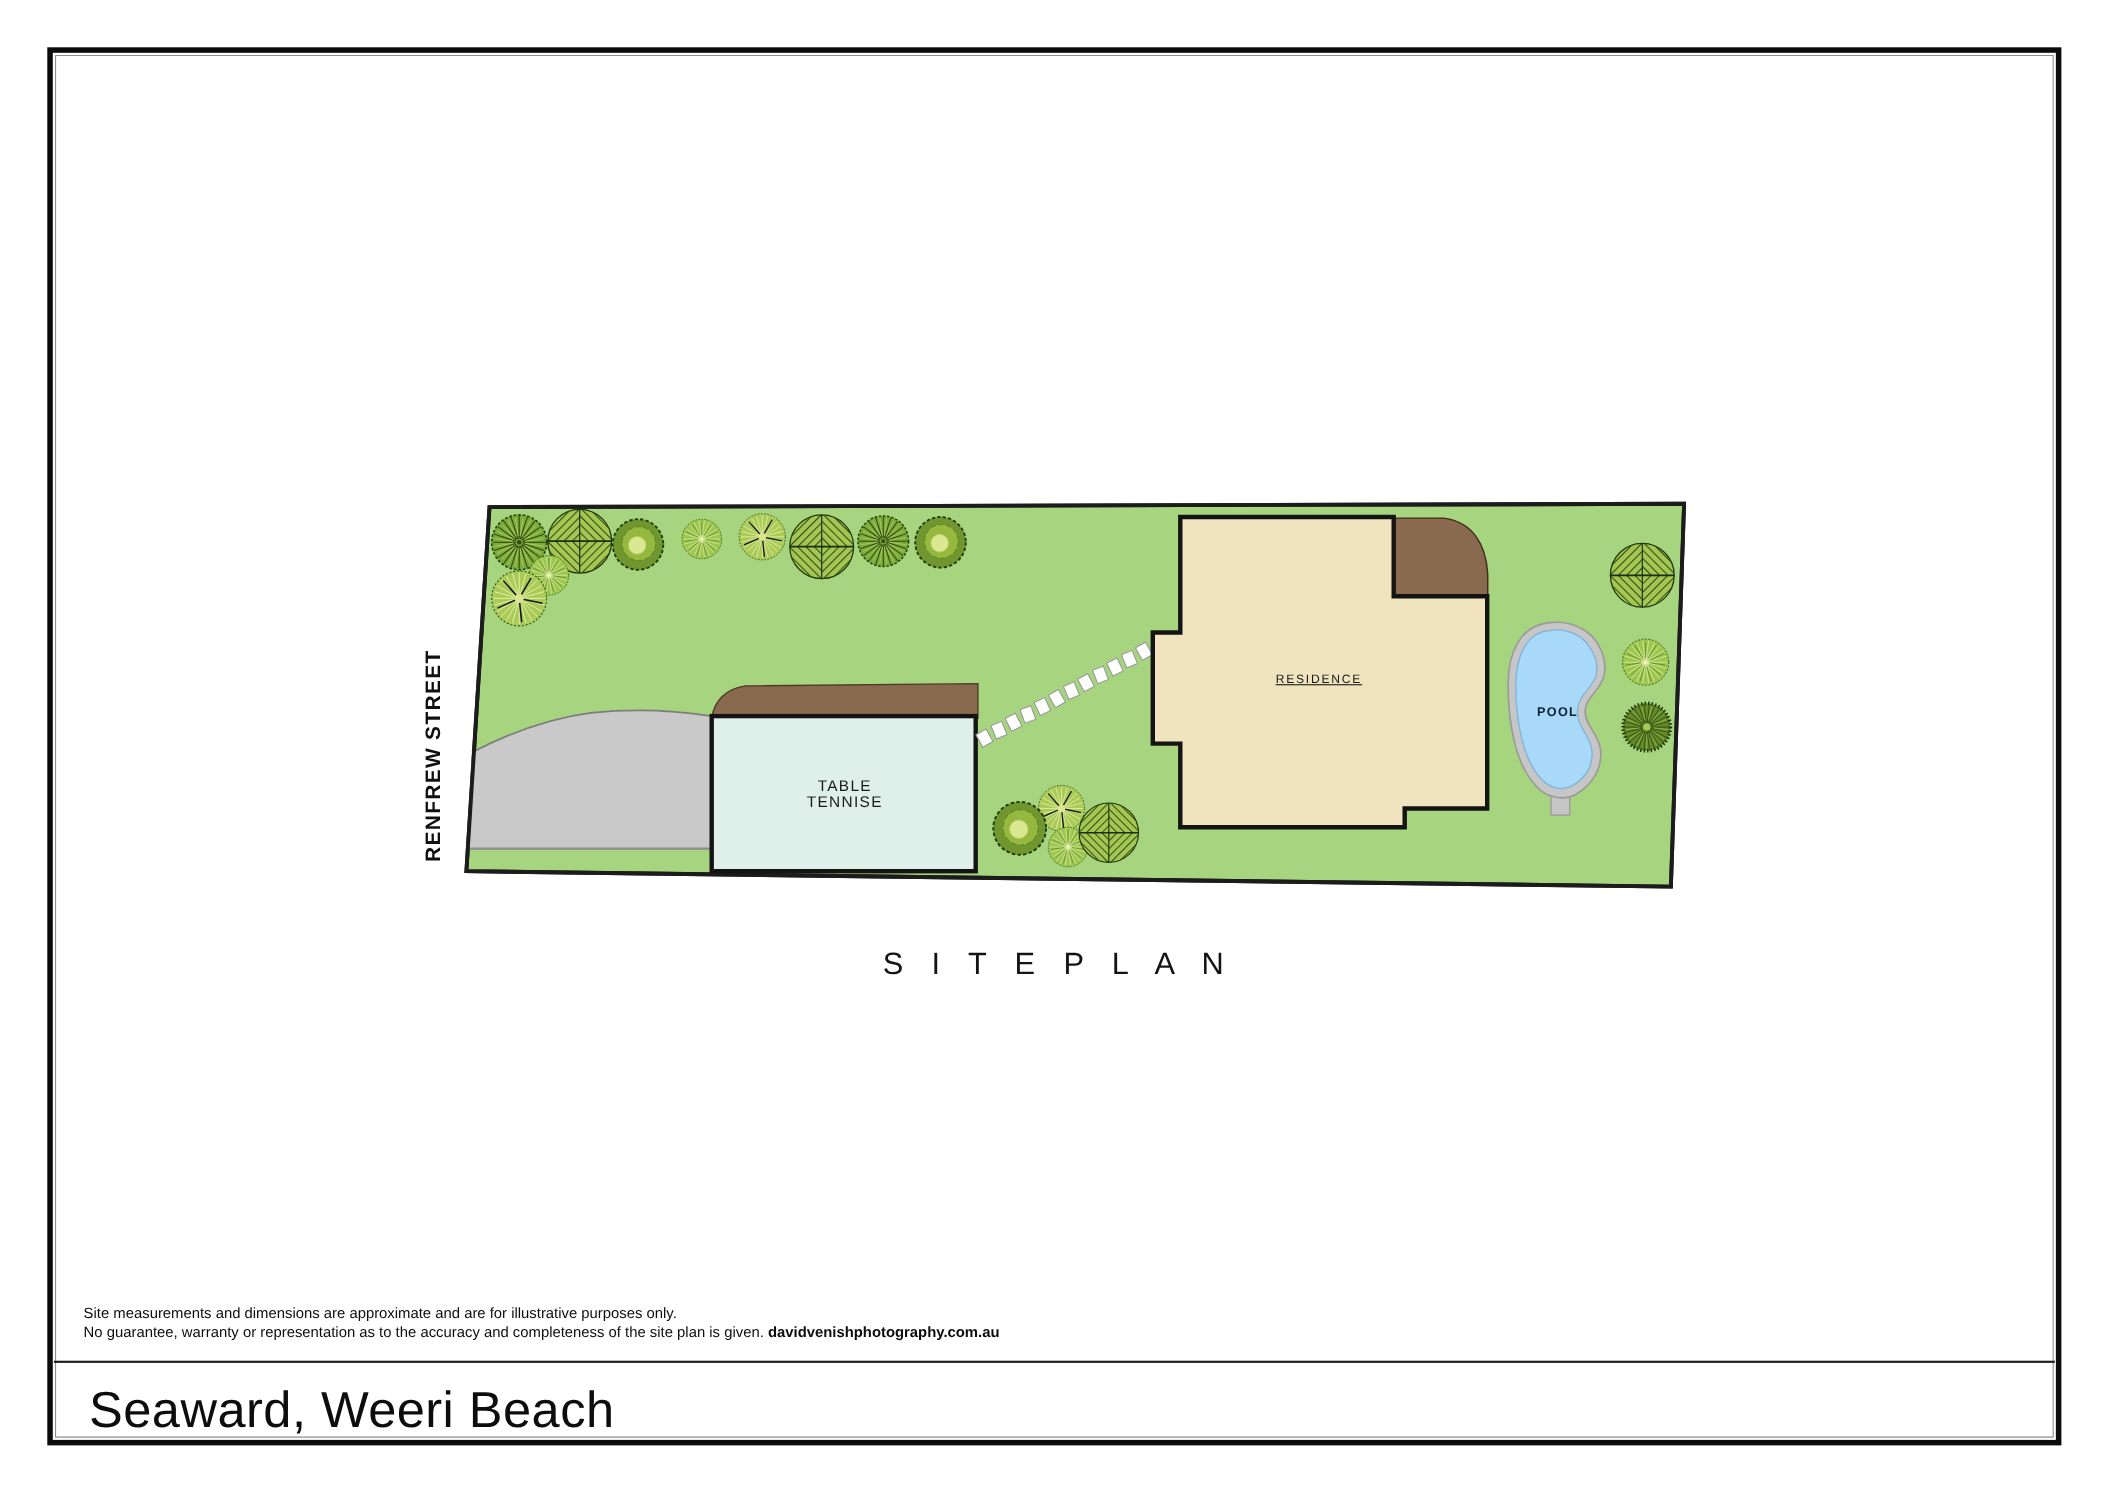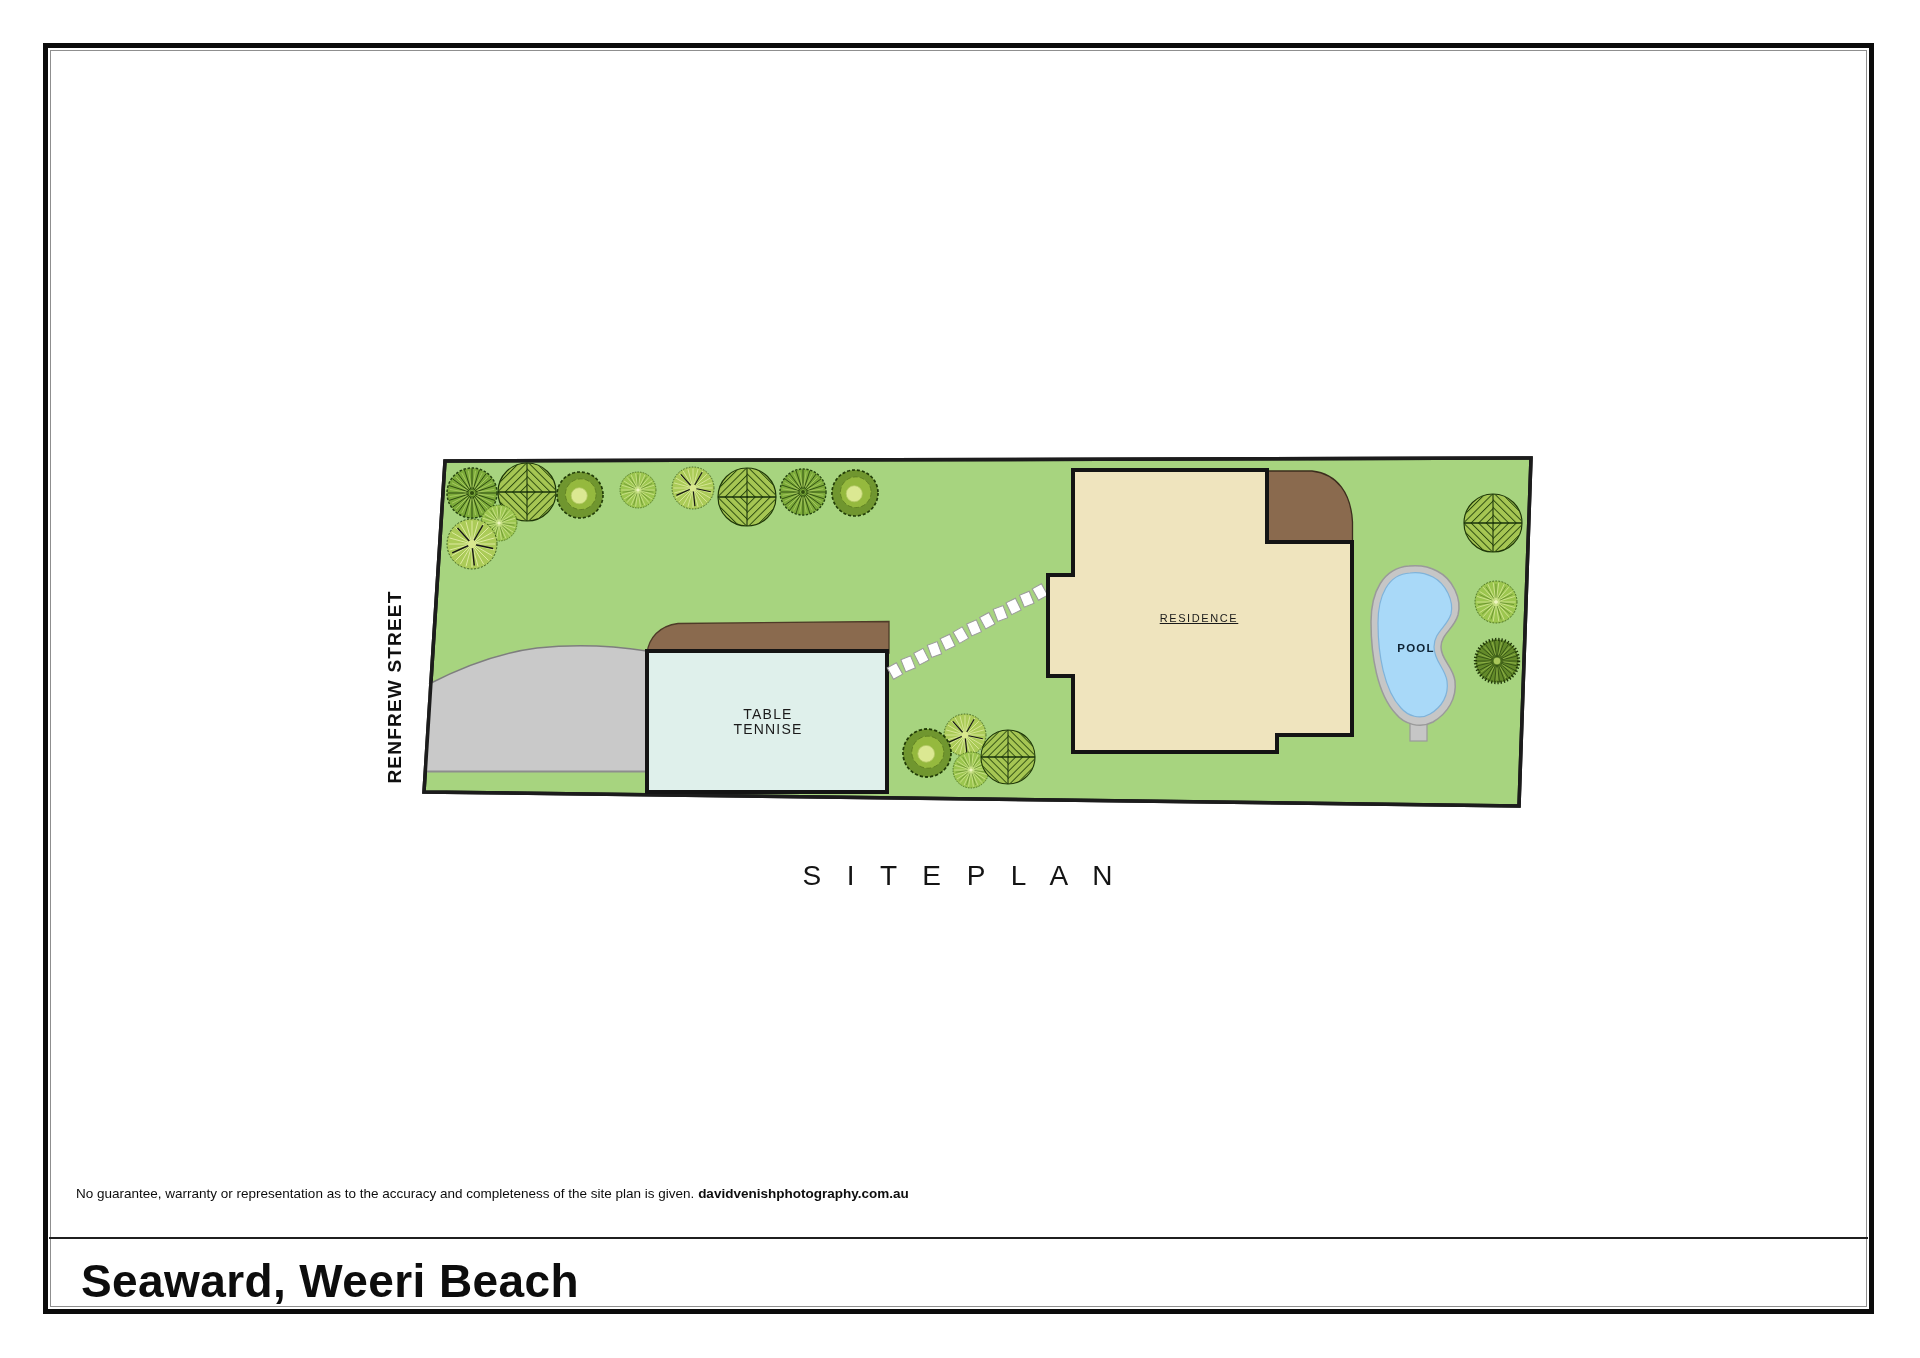--- a/index.html
+++ b/index.html
@@ -39,21 +39,21 @@
   }
   .disclaimer{
     left:76px;top:1186px;width:1100px;
     font-size:13.5px;line-height:16.5px;color:#0d0d0d;
   }
   .divider{
     left:49px;top:1237px;width:1819px;height:2px;background:#1f1f1f;
   }
   .property-title{
     left:81px;top:1254px;width:1700px;
-    font-size:46px;letter-spacing:0.4px;color:#0d0d0d;white-space:nowrap;font-weight:bold;
+    font-size:46px;letter-spacing:0.4px;color:#0d0d0d;white-space:nowrap;
   }
 </style>
 </head>
 <body>
 
 <div class="page-frame"></div>
 
 <svg id="plan-svg" width="1920" height="1358" viewBox="0 0 1920 1358" xmlns="http://www.w3.org/2000/svg">
   <defs>
     <clipPath id="clipR30">
@@ -341,20 +341,21 @@
 <div class="abs residence-label">RESIDENCE</div>
 
 <div class="abs pool-label">POOL</div>
 
 <div class="abs tt-label">
   <div>TABLE</div>
   <div>TENNISE</div>
 </div>
 
 <div class="abs disclaimer">
+  <div>Site measurements and dimensions are approximate and are for illustrative purposes only.</div>
   <div>
     <span>No guarantee, warranty or representation as to the accuracy and completeness of the site plan is given.</span>
     <b>davidvenishphotography.com.au</b>
   </div>
 </div>
 
 <div class="abs divider"></div>
 
 <div class="abs property-title">Seaward, Weeri Beach</div>
 

